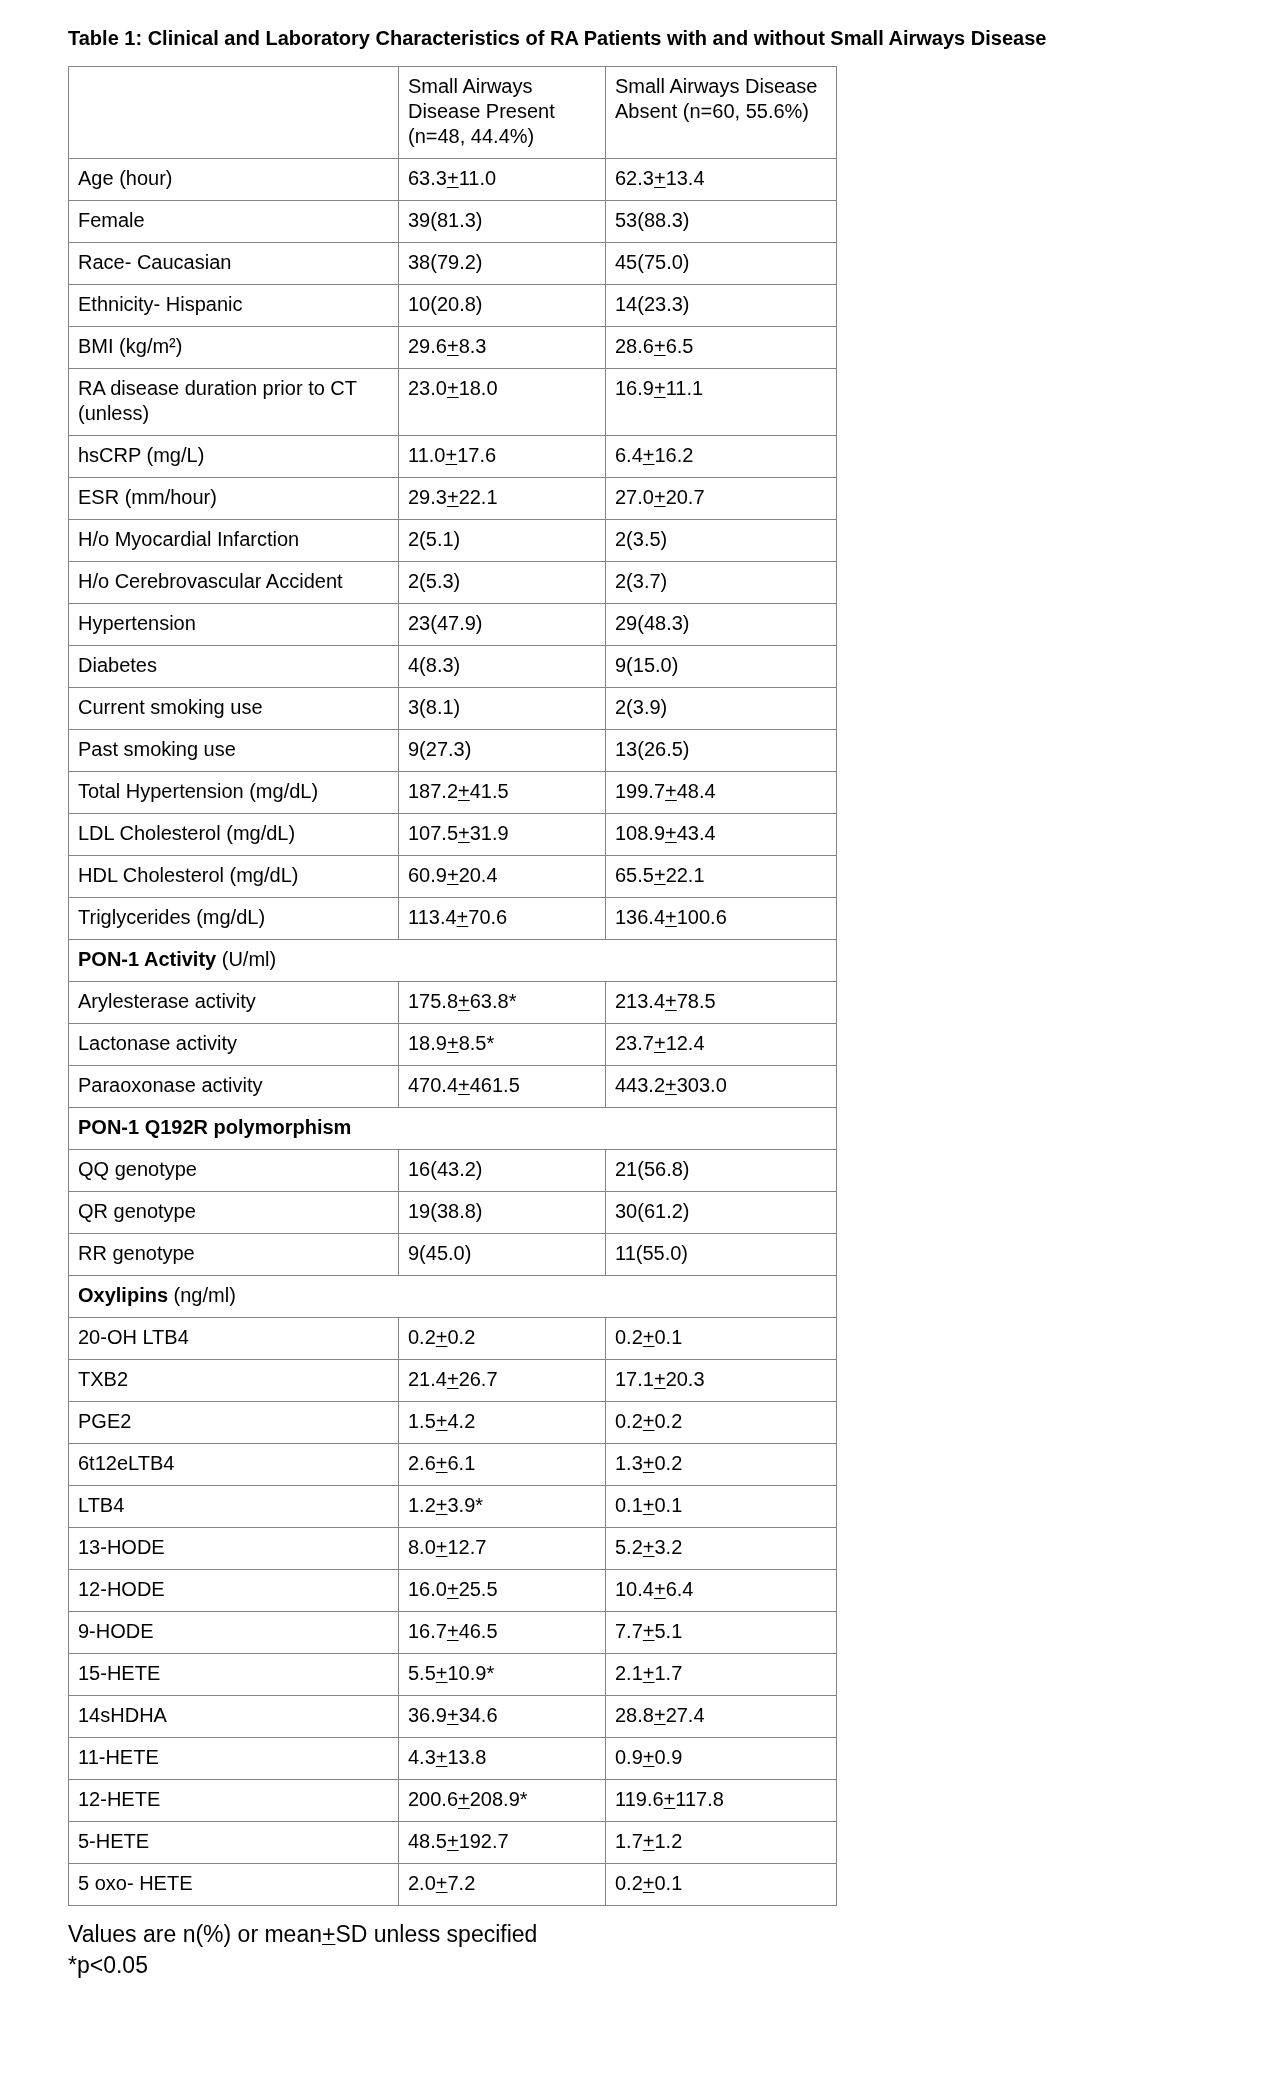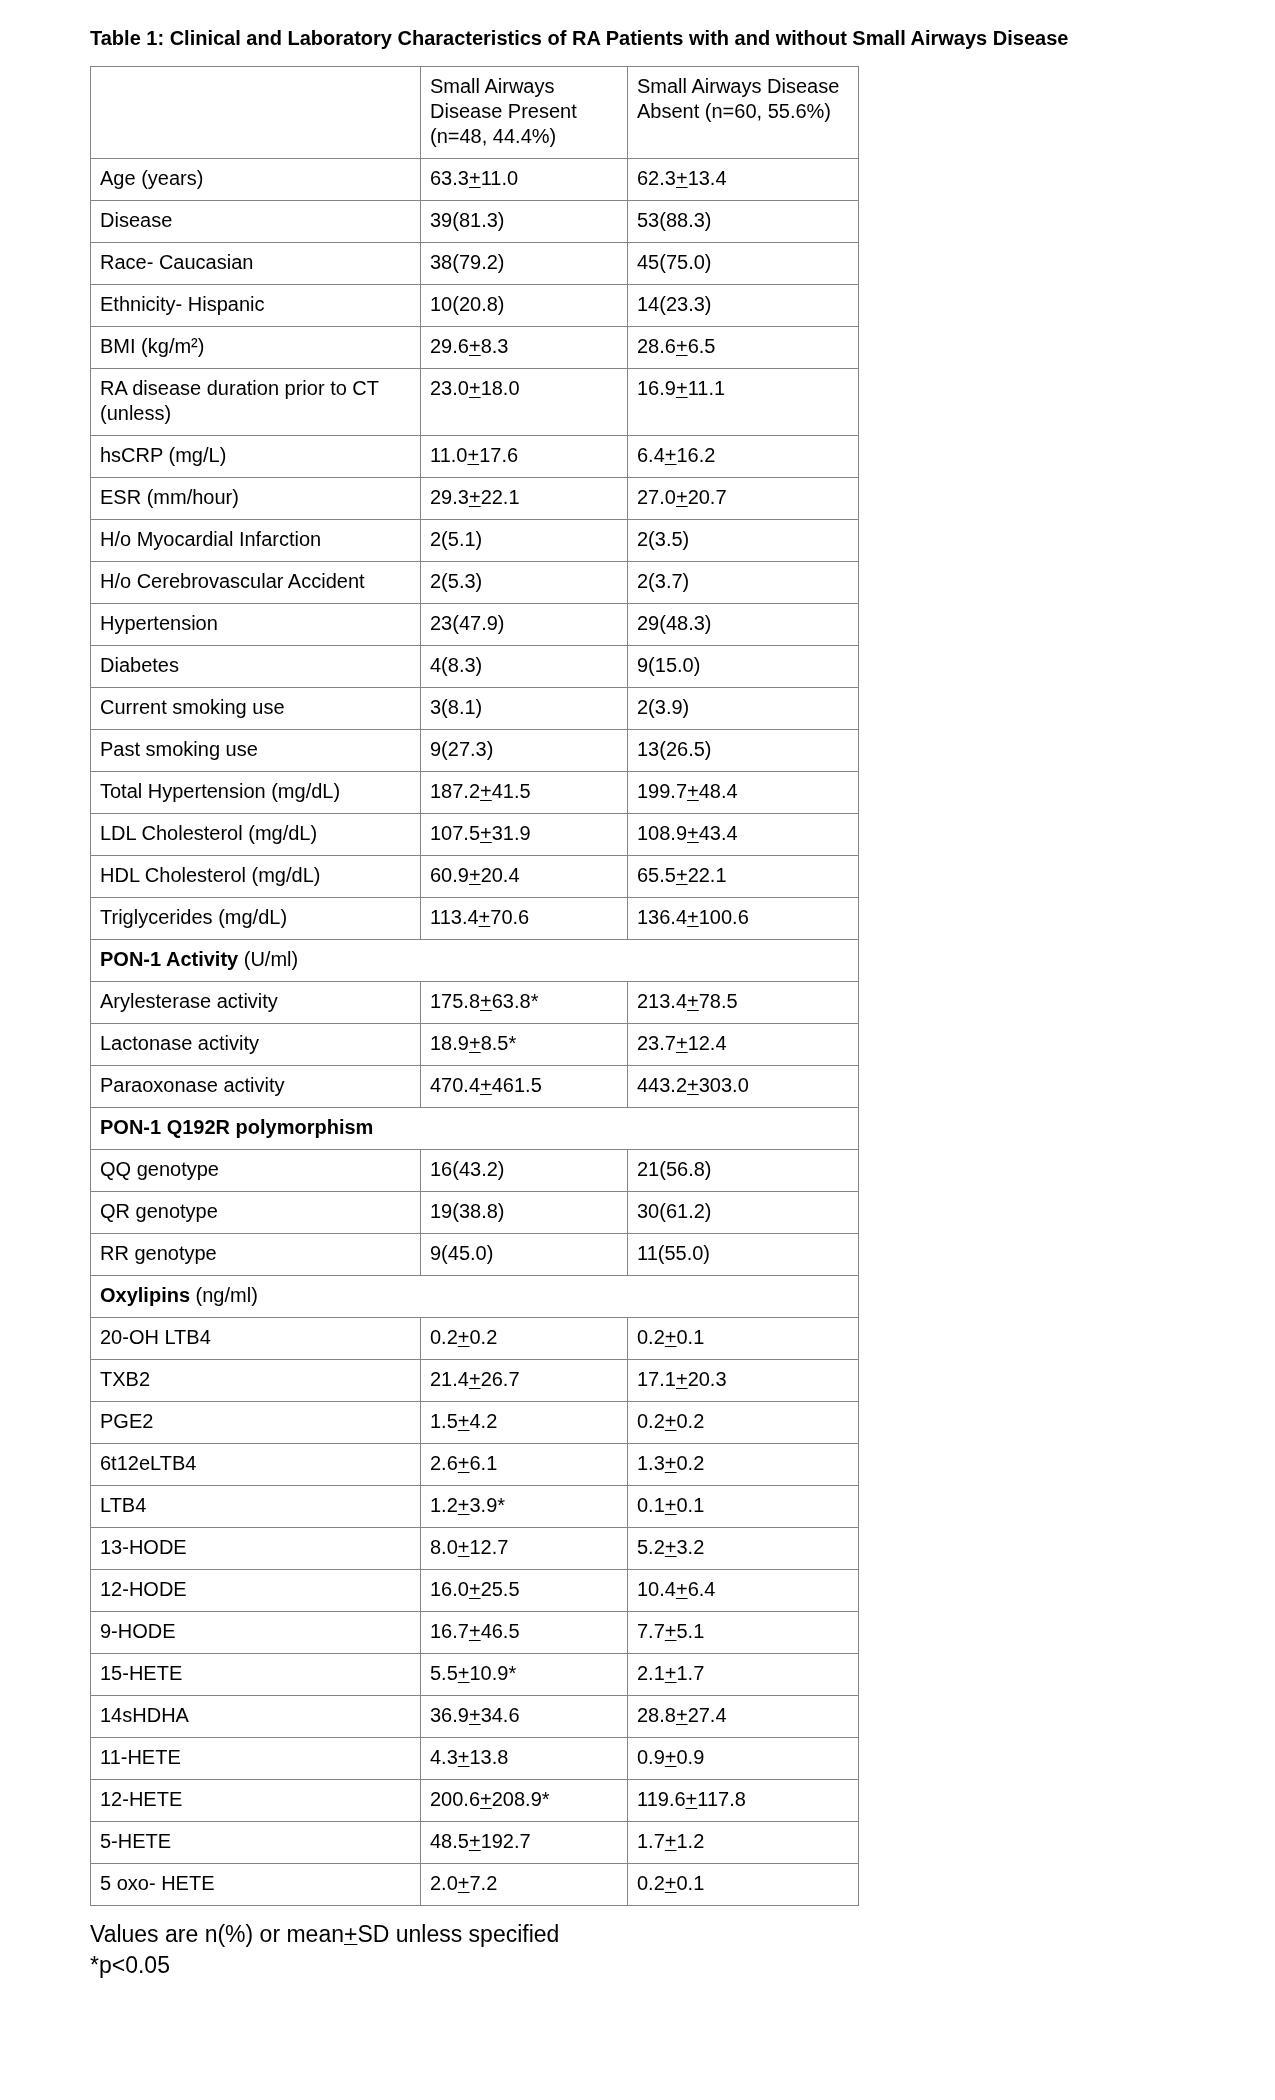--- a/index.html
+++ b/index.html
@@ -4,21 +4,21 @@
 <style>
   html,body { margin:0; padding:0; background:#ffffff; }
   body {
     width:1275px; height:2100px;
     font-family:"Liberation Sans", sans-serif;
     color:#000000;
     -webkit-font-smoothing:antialiased;
   }
   .page {
     box-sizing:border-box;
-    padding:26px 0 0 90px;
+    padding:26px 0 0 68px;
   }
   .doc-title {
     font-size:20px;
     font-weight:bold;
     line-height:1.2;
     margin:0 0 16px 0;
     white-space:nowrap;
   }
   table.char-table {
     border-collapse:collapse;
@@ -69,26 +69,26 @@
     </colgroup>
     <thead>
       <tr>
         <th></th>
         <th>Small Airways Disease Present (n=48, 44.4%)</th>
         <th>Small Airways Disease Absent (n=60, 55.6%)</th>
       </tr>
     </thead>
     <tbody id="table-body">
         <tr>
-          <td>Age (years)</td>
+          <td>Age (hour)</td>
           <td>63.3<span class="pm">+</span>11.0</td>
           <td>62.3<span class="pm">+</span>13.4</td>
         </tr>
         <tr>
-          <td>Disease</td>
+          <td>Female</td>
           <td>39(81.3)</td>
           <td>53(88.3)</td>
         </tr>
         <tr>
           <td>Race- Caucasian</td>
           <td>38(79.2)</td>
           <td>45(75.0)</td>
         </tr>
         <tr>
           <td>Ethnicity- Hispanic</td>

